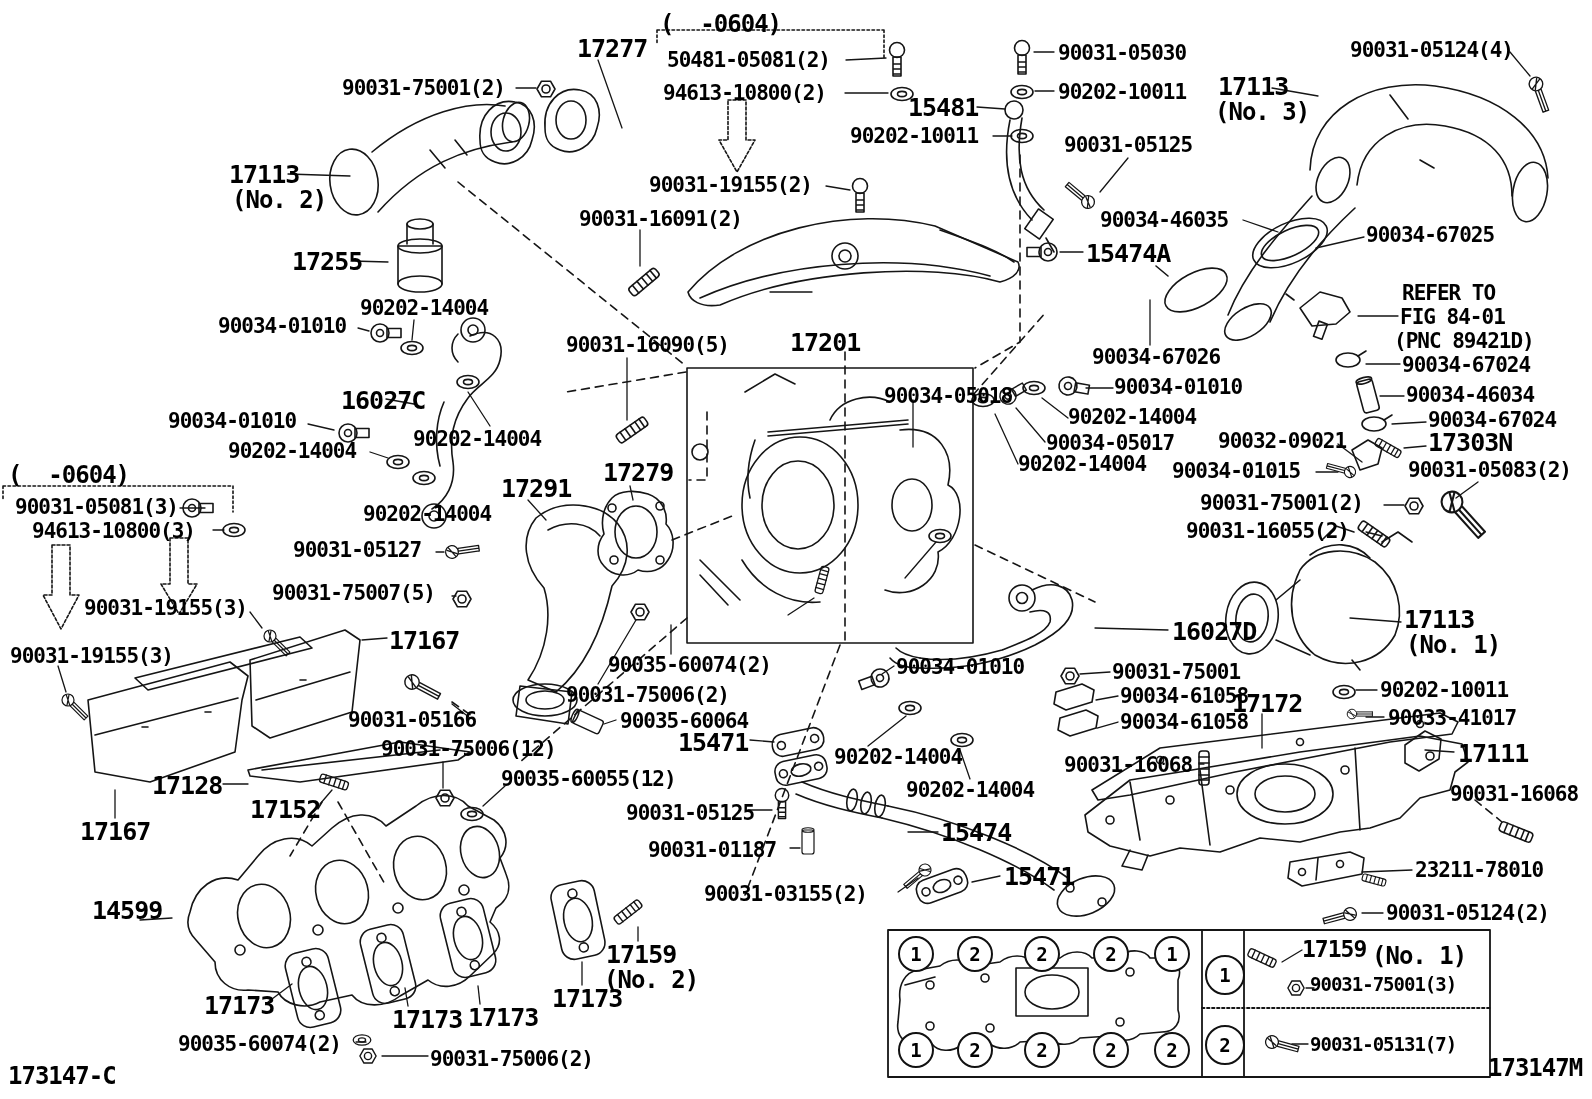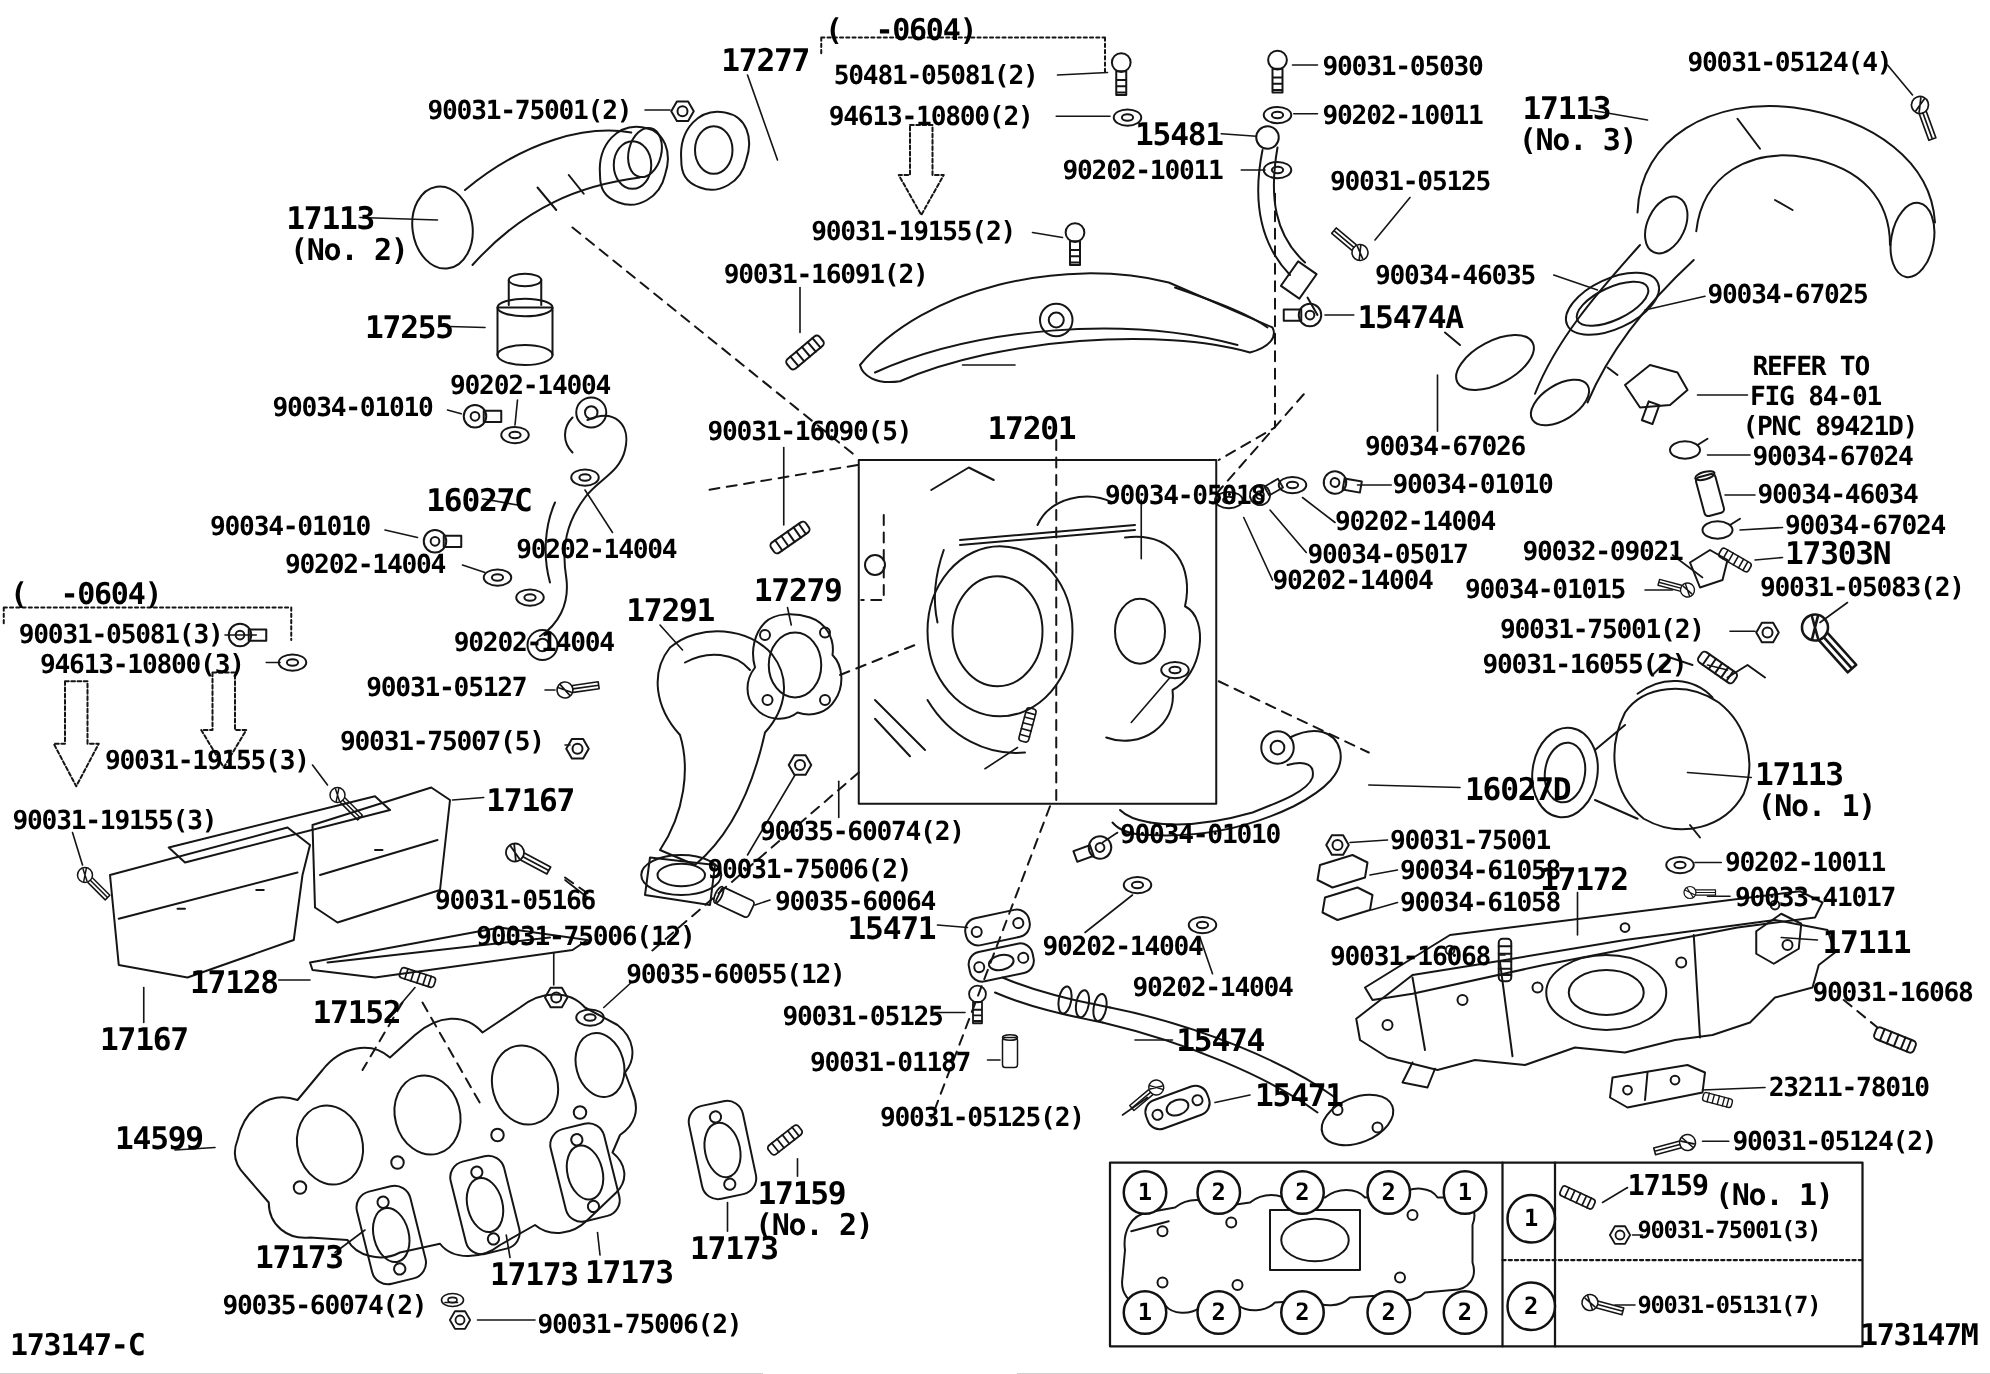--- a/index.html
+++ b/index.html
@@ -573,21 +573,21 @@
       <div class="lbl n" style="left: 501px; top: 769px;">90035-60055(12)</div>
       <div class="lbl n" style="left: 906px; top: 780px;">90202-14004</div>
       <div class="lbl n" style="left: 1450px; top: 784px;">90031-16068</div>
       <div class="lbl b" style="left: 250px; top: 797px;">17152</div>
       <div class="lbl n" style="left: 626px; top: 803px;">90031-05125</div>
       <div class="lbl b" style="left: 80px; top: 819px;">17167</div>
       <div class="lbl b" style="left: 941px; top: 820px;">15474</div>
       <div class="lbl n" style="left: 648px; top: 840px;">90031-01187</div>
       <div class="lbl n" style="left: 1415px; top: 860px;">23211-78010</div>
       <div class="lbl b" style="left: 92px; top: 898px;">14599</div>
-      <div class="lbl n" style="left: 704px; top: 884px;">90031-05125(2)</div>
+      <div class="lbl n" style="left: 704px; top: 884px;">90031-03155(2)</div>
       <div class="lbl b" style="left: 1004px; top: 864px;">15471</div>
       <div class="lbl n" style="left: 1386px; top: 903px;">90031-05124(2)</div>
       <div class="lbl b" style="left: 606px; top: 942px;">17159</div>
       <div class="lbl sub" style="left: 604px; top: 968px;">(No. 2)</div>
       <div class="lbl b" style="left: 204px; top: 993px;">17173</div>
       <div class="lbl b" style="left: 552px; top: 986px;">17173</div>
       <div class="lbl b" style="left: 392px; top: 1007px;">17173</div>
       <div class="lbl b" style="left: 468px; top: 1005px;">17173</div>
       <div class="lbl n" style="left: 178px; top: 1034px;">90035-60074(2)</div>
       <div class="lbl n" style="left: 430px; top: 1049px;">90031-75006(2)</div>

